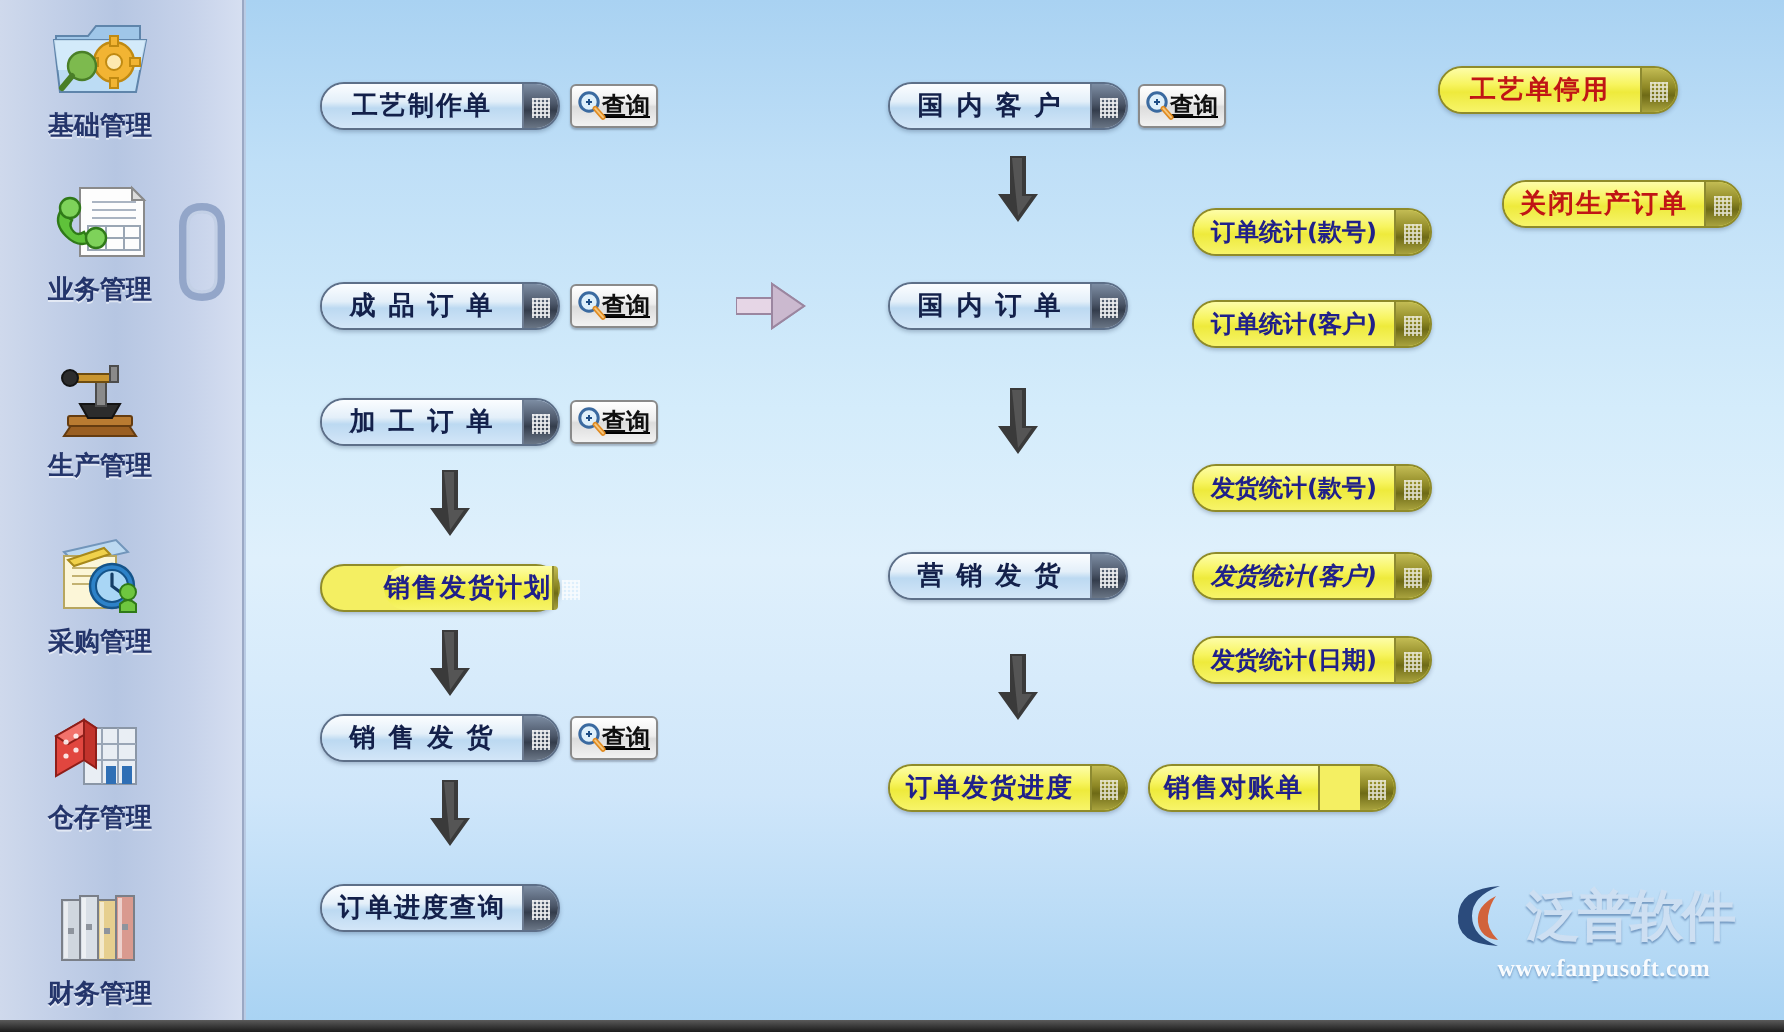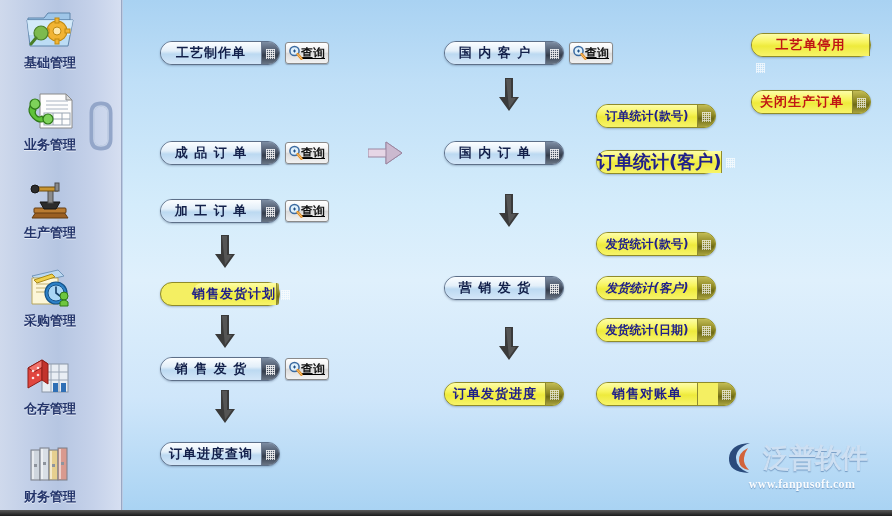--- a/index.html
+++ b/index.html
@@ -414,41 +414,41 @@
     <div class="btn yellow" style="left:321px;top:382px;width:120px;">
       <div class="face">订单发货进度</div>
       <div class="grip"></div>
     </div>
 
     <div class="btn yellow" style="left:473px;top:104px;width:120px;">
       <div class="face" style="font-size:12px;letter-spacing:0">订单统计(款号)</div>
       <div class="grip"></div>
     </div>
     <div class="btn yellow" style="left:473px;top:150px;width:120px;">
-      <div class="face" style="font-size:18px;letter-spacing:0">订单统计(客户)</div>
+      <div class="face" style="font-size:12px;letter-spacing:0">订单统计(客户)</div>
       <div class="grip"></div>
     </div>
     <div class="btn yellow" style="left:473px;top:232px;width:120px;">
       <div class="face" style="font-size:12px;letter-spacing:0">发货统计(款号)</div>
       <div class="grip"></div>
     </div>
     <div class="btn yellow" style="left:473px;top:276px;width:120px;font-style:italic;">
       <div class="face" style="font-size:12px;letter-spacing:0">发货统计(客户)</div>
       <div class="grip"></div>
     </div>
     <div class="btn yellow" style="left:473px;top:318px;width:120px;">
       <div class="face" style="font-size:12px;letter-spacing:0">发货统计(日期)</div>
       <div class="grip"></div>
     </div>
-    <div class="btn yellow" style="left:473px;top:382px;width:140px;gap:20px;">
+    <div class="btn yellow" style="left:451px;top:382px;width:124px;gap:20px;">
       <div class="face">销售对账单</div>
       <div class="grip"></div>
     </div>
 
-    <div class="btn yellow redtext" style="left:628px;top:33px;width:120px;flex-direction:column;">
+    <div class="btn yellow redtext" style="left:596px;top:33px;width:120px;">
       <div class="face">工艺单停用</div>
       <div class="grip"></div>
     </div>
     <div class="btn yellow redtext" style="left:628px;top:90px;width:120px;">
       <div class="face">关闭生产订单</div>
       <div class="grip"></div>
     </div>
 
     <div id="logo">
       <div class="lgrow">

